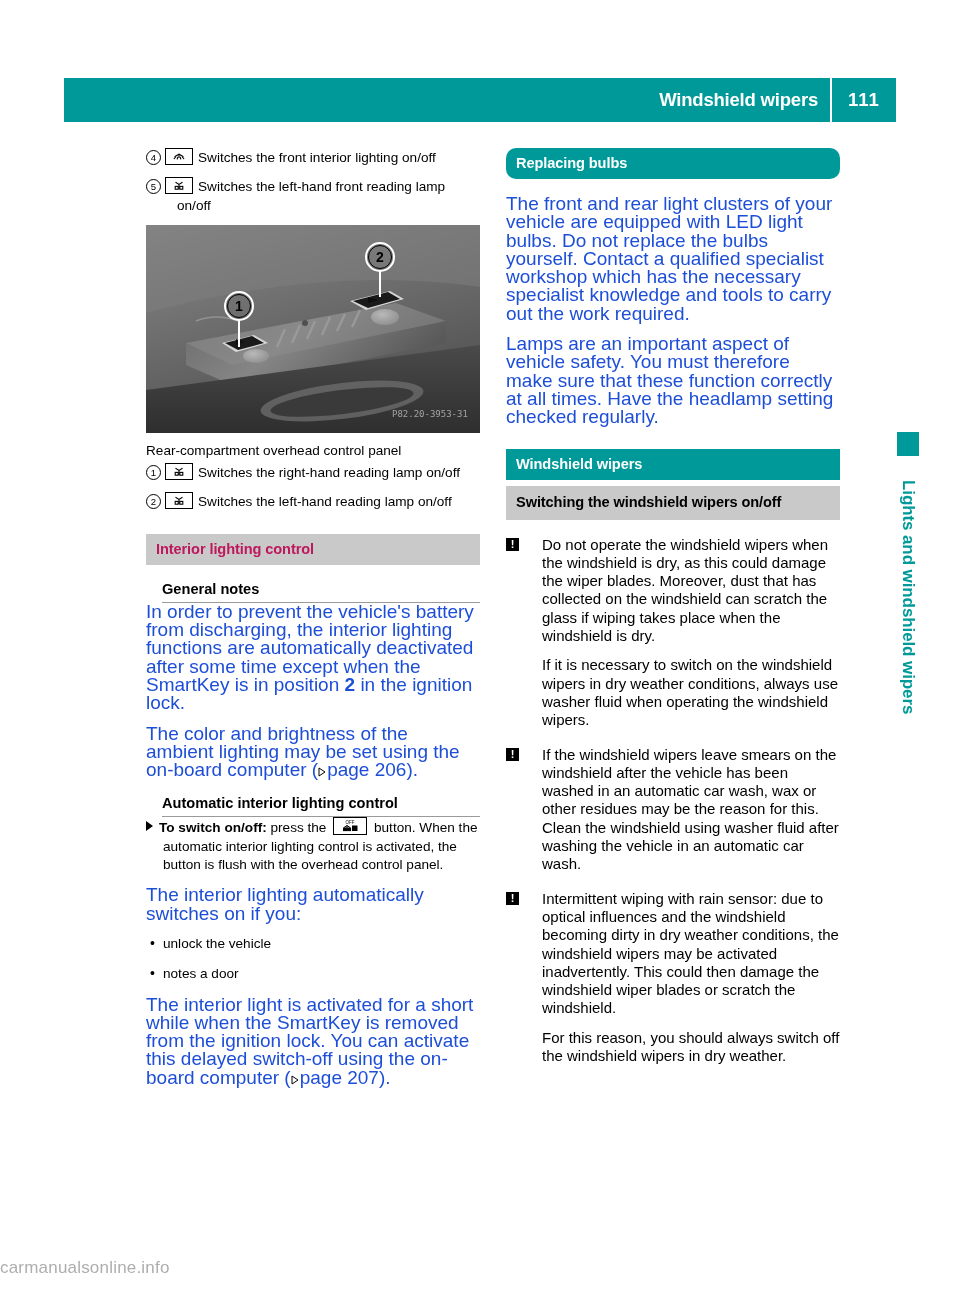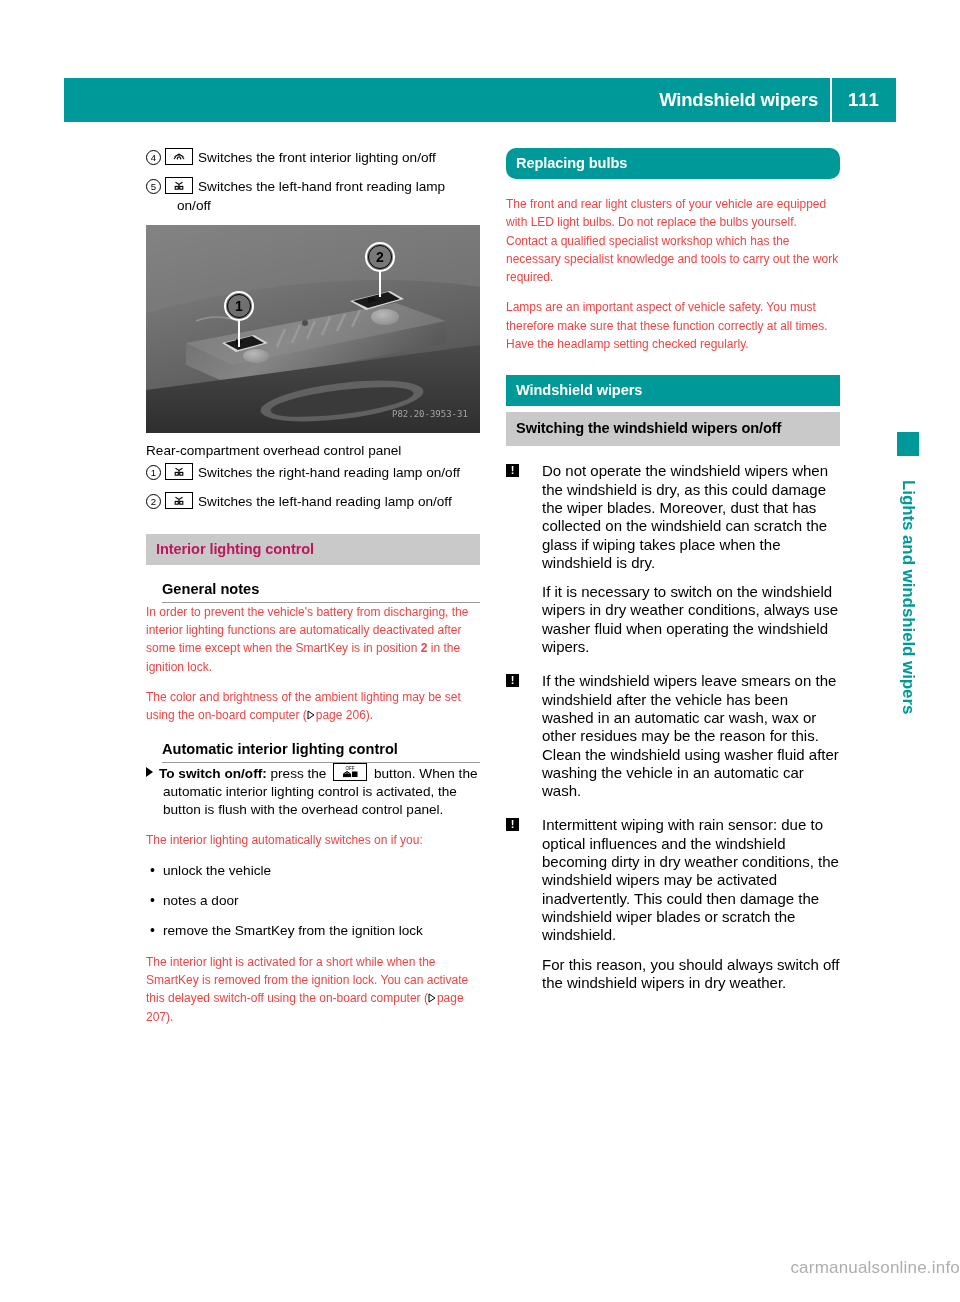--- a/index.html
+++ b/index.html
@@ -56,24 +56,24 @@
   .col {
     position: absolute;
     top: 148px;
     width: 334px;
   }
   .col-left  { left: 146px; }
   .col-right { left: 506px; }
 
   
   p.body {
-    font-size: 12px;
+    font-size: 19px;
     line-height: 18.3px;
     margin: 0 0 12px 0;
-    color: #ef4444;
+    color: #1d4ed8;
   }
   p.body:last-child { margin-bottom: 0; }
 
   .tight { margin-bottom: 4px; }
   .callout-item {
     display: block;
     font-size: 13.6px;
     line-height: 18.3px;
     margin-bottom: 10px;
     text-indent: -31px;
@@ -252,21 +252,21 @@
     white-space: nowrap;
     letter-spacing: -0.1px;
   }
 
   
   .footer {
     position: absolute;
     left: 0;
     top: 1258px;
     width: 960px;
-    text-align: right;
+    text-align: left;
     font-size: 17px;
     color: #aeaeae;
     letter-spacing: 0.2px;
   }
   .parrow-outline {
     display: inline-block;
     position: relative;
     width: 8px;
     height: 10px;
     vertical-align: -1px;
@@ -425,21 +425,20 @@
             <rect x="13.6" y="10" width="3" height="2.6" fill="#000"></rect>
             <rect x="18.5" y="8" width="4.5" height="4.5" fill="#000"></rect>
           </g>
         </svg></span><span> button. When the automatic interior lighting control is activated, the button is flush with the overhead control panel.</span></p>
 
   <p class="body tight">The interior lighting automatically switches on if you:</p>
 
   <ul class="dots">
     <li>unlock the vehicle</li>
     <li>notes a door</li>
-    <li>remove the SmartKey from the ignition lock</li>
   </ul>
 
   <p class="body"><span>The interior light is activated for a short while when the SmartKey is removed from the ignition lock. You can activate this delayed switch-off using the on-board computer (</span><span class="parrow-outline"><svg width="8" height="10" viewBox="0 0 8 10">
           <path d="M1 1 L7 5 L1 9 Z" fill="none" stroke="#000" stroke-width="1"></path>
         </svg></span><span>page 207</span><span>).</span></p>
 
 </div>
 
 <div class="col col-right">
 

